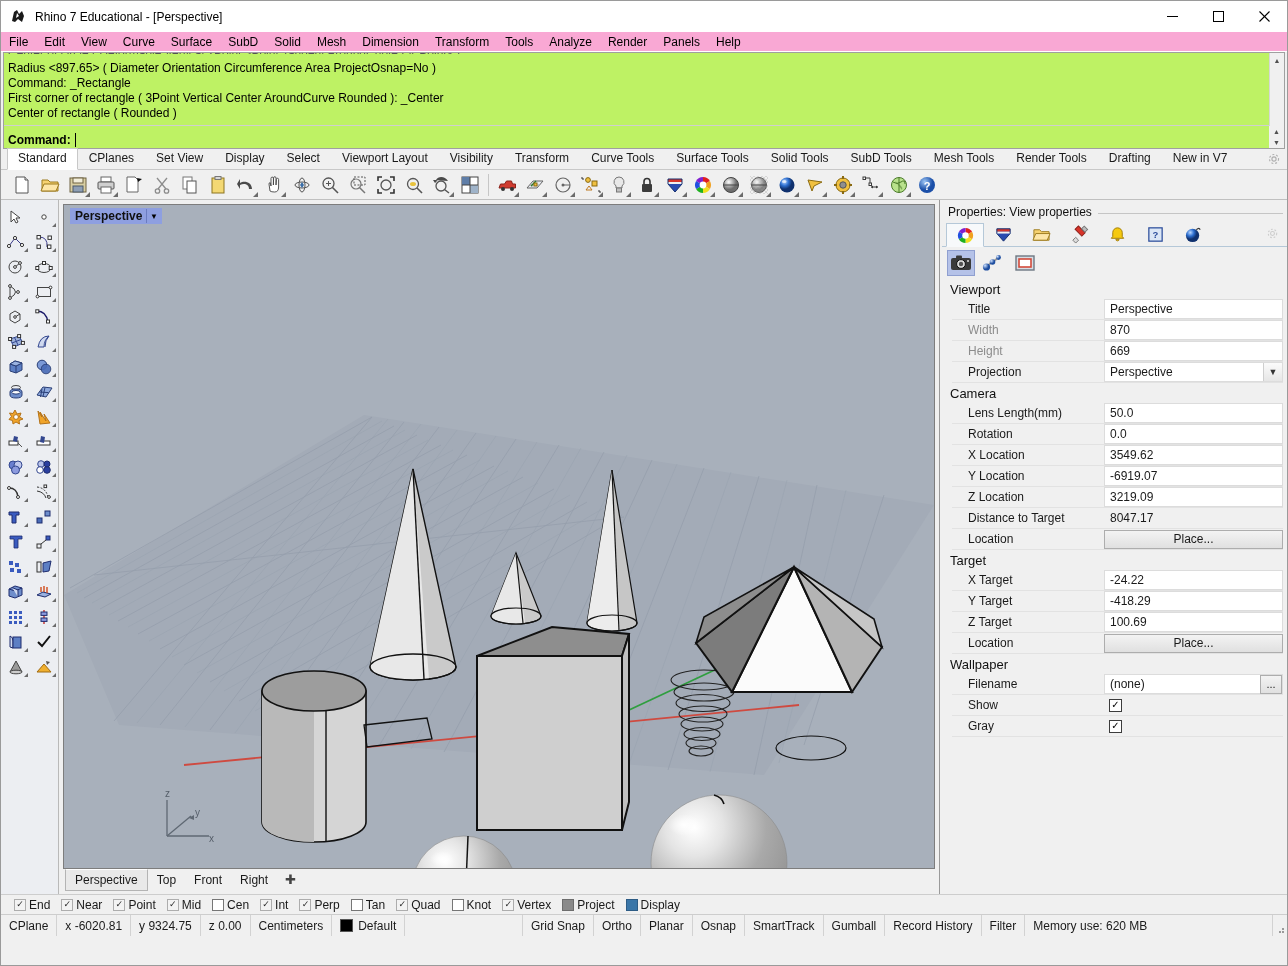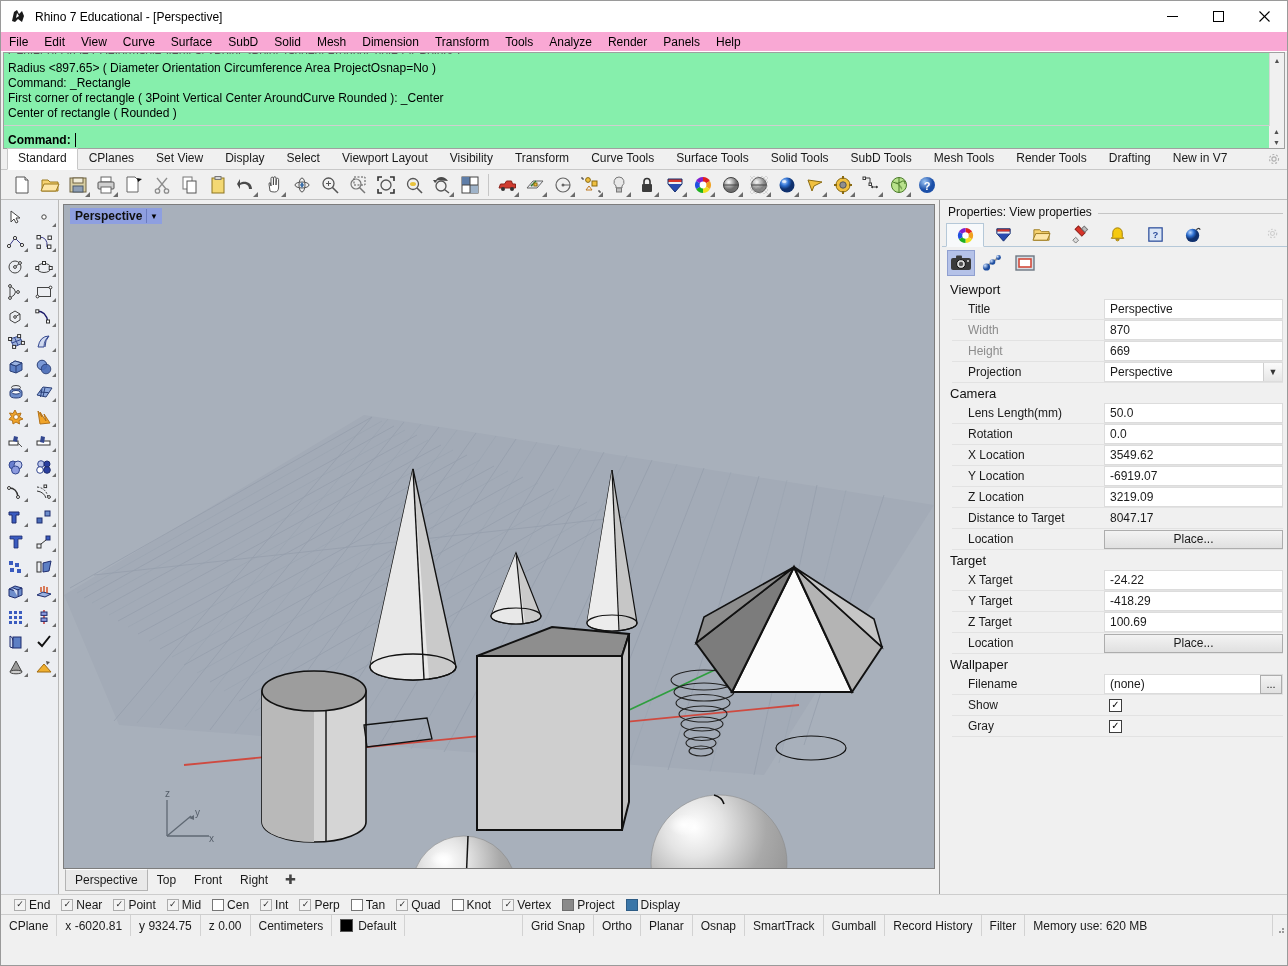--- a/index.html
+++ b/index.html
@@ -67,21 +67,21 @@
     font-size: 12px;
     color: #000;
     white-space: nowrap;
     cursor: default;
     line-height: 16px;
   }
 
   
   .cmd-area {
     margin: 0 2px;
-    background: #86efac;
+    background: #bef264;
     border: 1px solid #a0a0a0;
     position: relative;
     height: 97px;
   }
   .cmd-history {
     height: 72px;
     overflow: hidden;
     padding: 0 4px;
     position: relative;
   }

